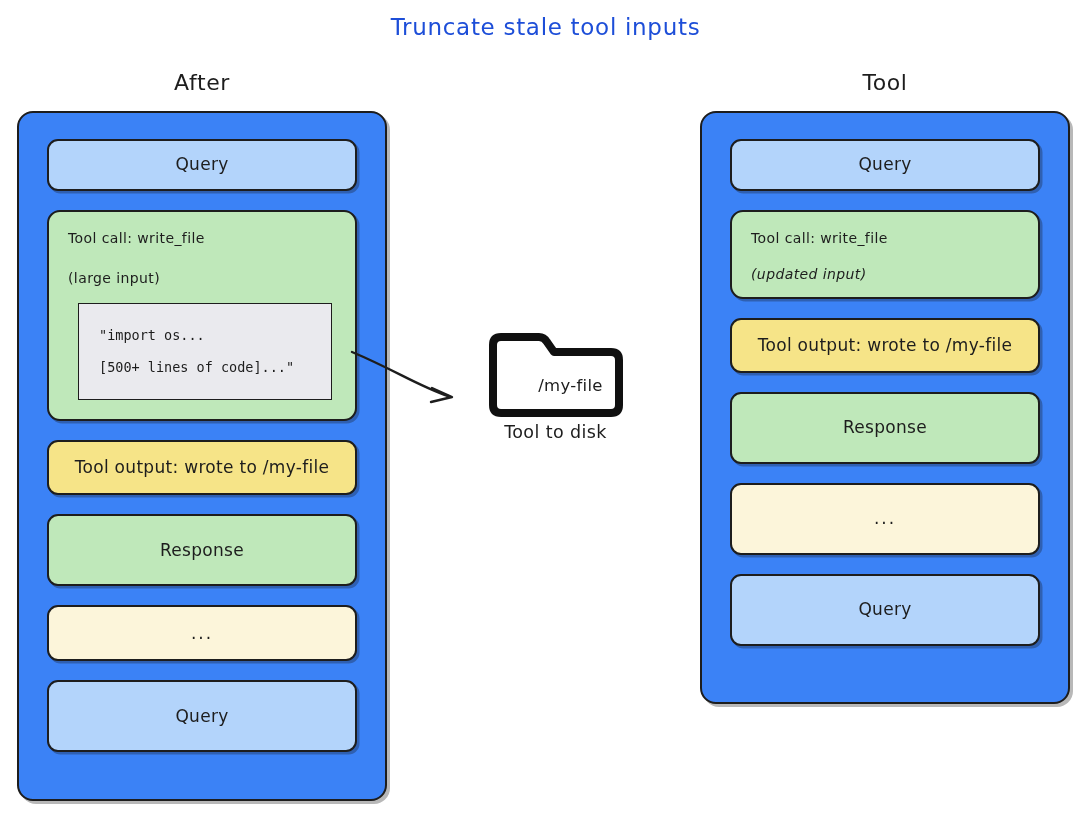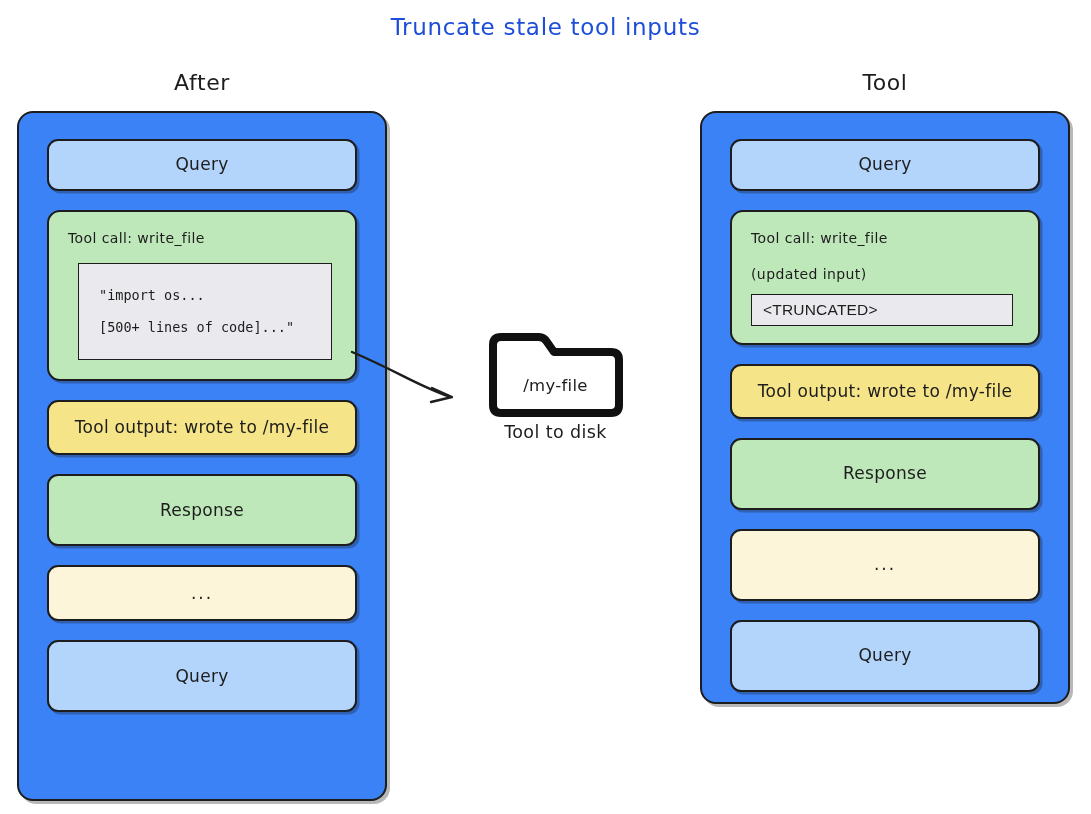--- a/index.html
+++ b/index.html
@@ -96,21 +96,21 @@
     padding: 16px 15px 15px 15px;
     margin-bottom: 19px;
   }
   .toolcall .line {
     font-size: 14px;
     color: #1d1d1d;
     letter-spacing: .4px;
     margin: 2px 0 0 4px;
   }
   .toolcall .line.second { margin-top: 24px; }
-  #toolcall-after .line.second { margin-top: 20px; }
+  #toolcall-after .line.second { margin-top: 20px; font-style: italic; }
 
   
   .codebox {
     background: #eaeaee;
     border: 1.8px solid #1d1d1d;
     box-sizing: border-box;
     font-family: "DejaVu Sans Mono", monospace;
     font-size: 13.5px;
     color: #1d1d1d;
   }
@@ -136,21 +136,21 @@
     left: 143px;
     top: 92px;
     width: 145px;
     text-align: center;
     font-size: 17.5px;
     color: #1d1d1d;
     letter-spacing: .4px;
   }
   #folder-name {
     position: absolute;
-    left: 143px;
+    left: 158px;
     top: 46px;
     width: 145px;
     text-align: center;
     font-size: 16.5px;
     color: #1d1d1d;
     letter-spacing: .3px;
   }
 </style>
 </head>
 <body>
@@ -159,20 +159,21 @@
 
 <div id="heading-before" class="col-heading hand">After</div>
 
 <div id="panel-before" class="panel">
   <div class="panel-inner">
 
     <div class="msg query h-52 hand">Query</div>
 
     <div class="toolcall" id="toolcall-before">
       <div class="line hand">Tool call: write_file</div>
+      <div class="line second hand">(large input)</div>
       <div class="codebox" id="code-before">
         <div>"import os...</div>
         <div>[500+ lines of code]..."</div>
       </div>
     </div>
 
     <div class="msg output h-58 hand">Tool output: wrote to /my-file</div>
 
     <div class="msg response h-54 hand">Response</div>
 
@@ -214,21 +215,20 @@
 <div id="heading-after" class="col-heading hand">Tool</div>
 
 <div id="panel-after" class="panel">
   <div class="panel-inner">
 
     <div class="msg query h-52 hand">Query</div>
 
     <div class="toolcall" id="toolcall-after">
       <div class="line hand">Tool call: write_file</div>
       <div class="line second hand">(updated input)</div>
-      <div class="codebox" id="truncated-box">&lt;TRUNCATED&gt;</div>
     </div>
 
     <div class="msg output h-58 hand">Tool output: wrote to /my-file</div>
 
     <div class="msg response h-54 hand">Response</div>
 
     <div class="msg ellipsis h-54 hand">...</div>
 
     <div class="msg query h-54 hand">Query</div>
 

